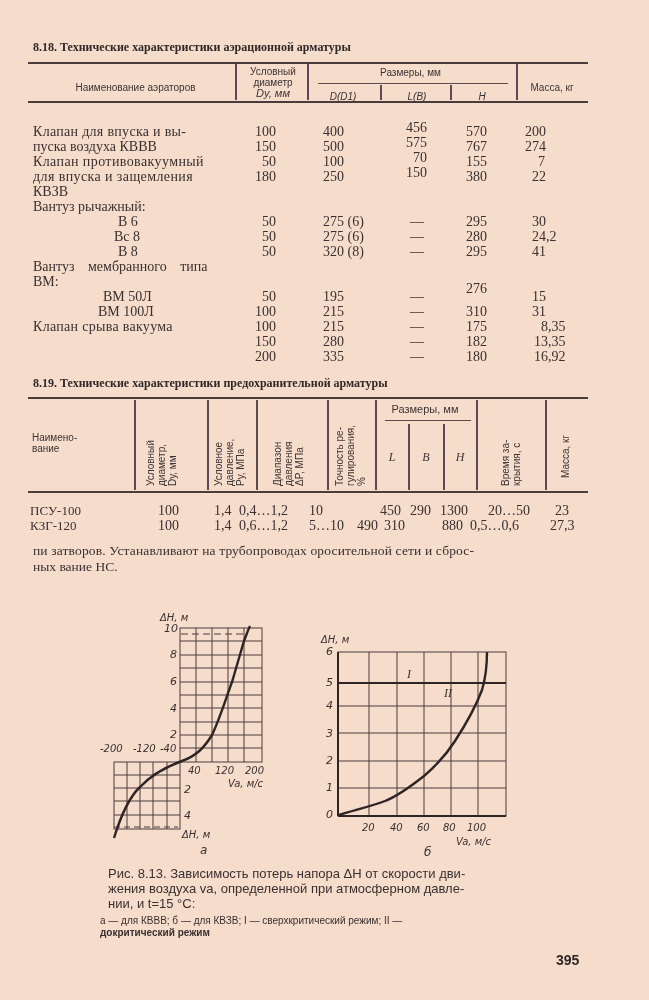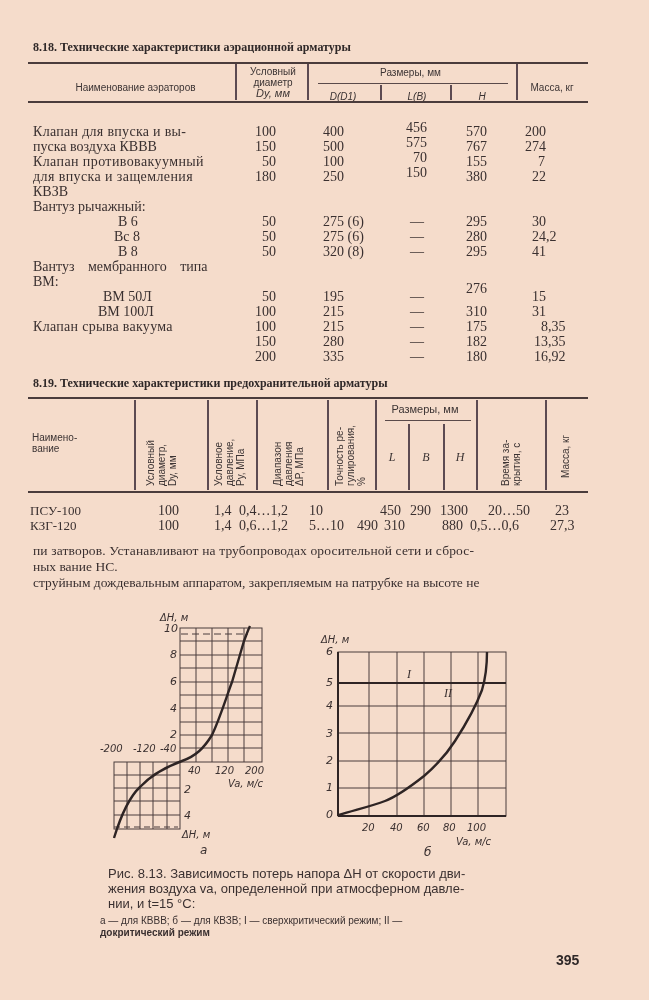--- a/index.html
+++ b/index.html
@@ -233,21 +233,20 @@
     <span class="cell" style="left:470px;top:518px;">0,5…0,6</span>
     <span class="cell" style="left:550px;top:518px;">27,3</span>
   </div>
 </div>
 
 <div class="para" style="top:543px;">
   <div style="letter-spacing:0.15px;">пи затворов. Устанавливают на трубопроводах оросительной сети и сброс-</div>
   <div>ных вание НС.</div>
 </div>
 <div class="para" style="top:575px;">
-  <div>струйным дождевальным аппаратом, закрепляемым на патрубке на высоте не</div>
 </div>
 
 <svg class="abs" style="left:0;top:0;" width="649" height="1000" viewBox="0 0 649 1000">
   <g stroke="#4a3c3c" stroke-width="1" fill="none">
 
     <rect x="180" y="628" width="82" height="134"></rect>
     <line x1="196" y1="628" x2="196" y2="762"></line>
     <line x1="212" y1="628" x2="212" y2="762"></line>
     <line x1="228" y1="628" x2="228" y2="762"></line>
     <line x1="244" y1="628" x2="244" y2="762"></line>

